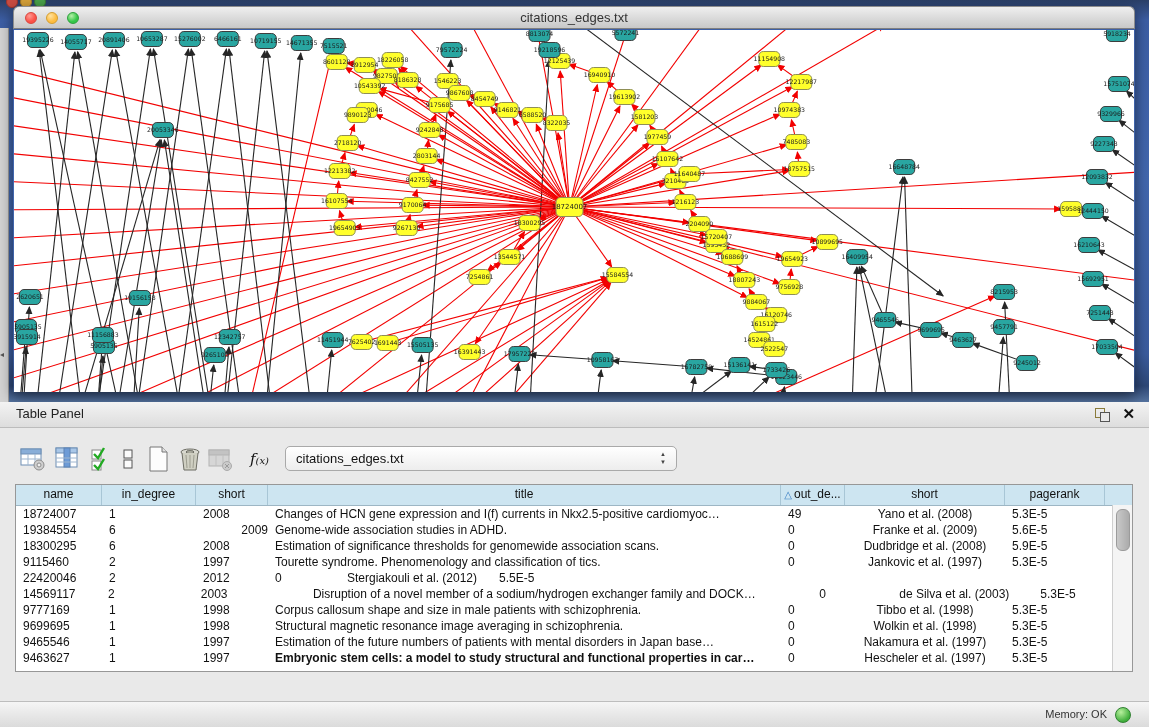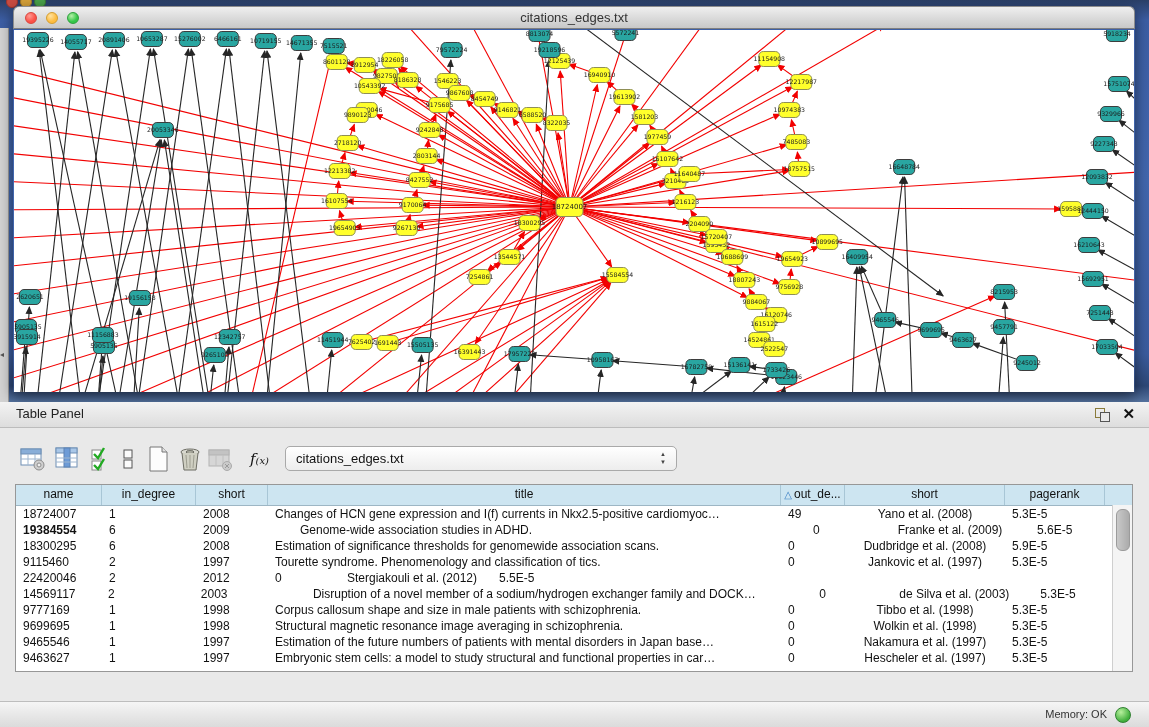--- a/index.html
+++ b/index.html
@@ -615,24 +615,24 @@
         <div class="tr">
           <div class="td" style="width: 86px;">18724007</div>
           <div class="td" style="width: 94px;">1</div>
           <div class="td" style="width: 72px;">2008</div>
           <div class="td" style="width: 513px;">Changes of HCN gene expression and I(f) currents in Nkx2.5-positive cardiomyoc…</div>
           <div class="td" style="width: 64px;">49</div>
           <div class="td center" style="width: 160px;">Yano et al. (2008)</div>
           <div class="td" style="width: 100px;">5.3E-5</div>
         </div>
         <div class="tr">
-          <div class="td" style="width: 86px; font-weight: bold;">19384554</div>
+          <div class="td" style="width: 86px;">19384554</div>
           <div class="td" style="width: 94px;">6</div>
-          <div class="td" style="width: 72px;">2009</div>
-          <div class="td" style="width: 513px; margin-left: 25px;">Genome-wide association studies in ADHD.</div>
+          <div class="td" style="width: 72px; text-align: right;">2009</div>
+          <div class="td" style="width: 513px;">Genome-wide association studies in ADHD.</div>
           <div class="td" style="width: 64px;">0</div>
           <div class="td center" style="width: 160px;">Franke et al. (2009)</div>
           <div class="td" style="width: 100px;">5.6E-5</div>
         </div>
         <div class="tr">
           <div class="td" style="width: 86px;">18300295</div>
           <div class="td" style="width: 94px;">6</div>
           <div class="td" style="width: 72px;">2008</div>
           <div class="td" style="width: 513px;">Estimation of significance thresholds for genomewide association scans.</div>
           <div class="td" style="width: 64px;">0</div>
@@ -689,21 +689,21 @@
           <div class="td" style="width: 72px;">1997</div>
           <div class="td" style="width: 513px;">Estimation of the future numbers of patients with mental disorders in Japan base…</div>
           <div class="td" style="width: 64px;">0</div>
           <div class="td center" style="width: 160px;">Nakamura et al. (1997)</div>
           <div class="td" style="width: 100px;">5.3E-5</div>
         </div>
         <div class="tr">
           <div class="td" style="width: 86px;">9463627</div>
           <div class="td" style="width: 94px;">1</div>
           <div class="td" style="width: 72px;">1997</div>
-          <div class="td" style="width: 513px;">Embryonic stem cells: a model to study structural and functional properties in car…</div>
+          <div class="td" style="width: 513px; font-weight: bold;">Embryonic stem cells: a model to study structural and functional properties in car…</div>
           <div class="td" style="width: 64px;">0</div>
           <div class="td center" style="width: 160px;">Hescheler et al. (1997)</div>
           <div class="td" style="width: 100px;">5.3E-5</div>
         </div>
       </div>
     <div class="vscroll">
       <div class="thumb"></div>
     </div>
   </div>
 

